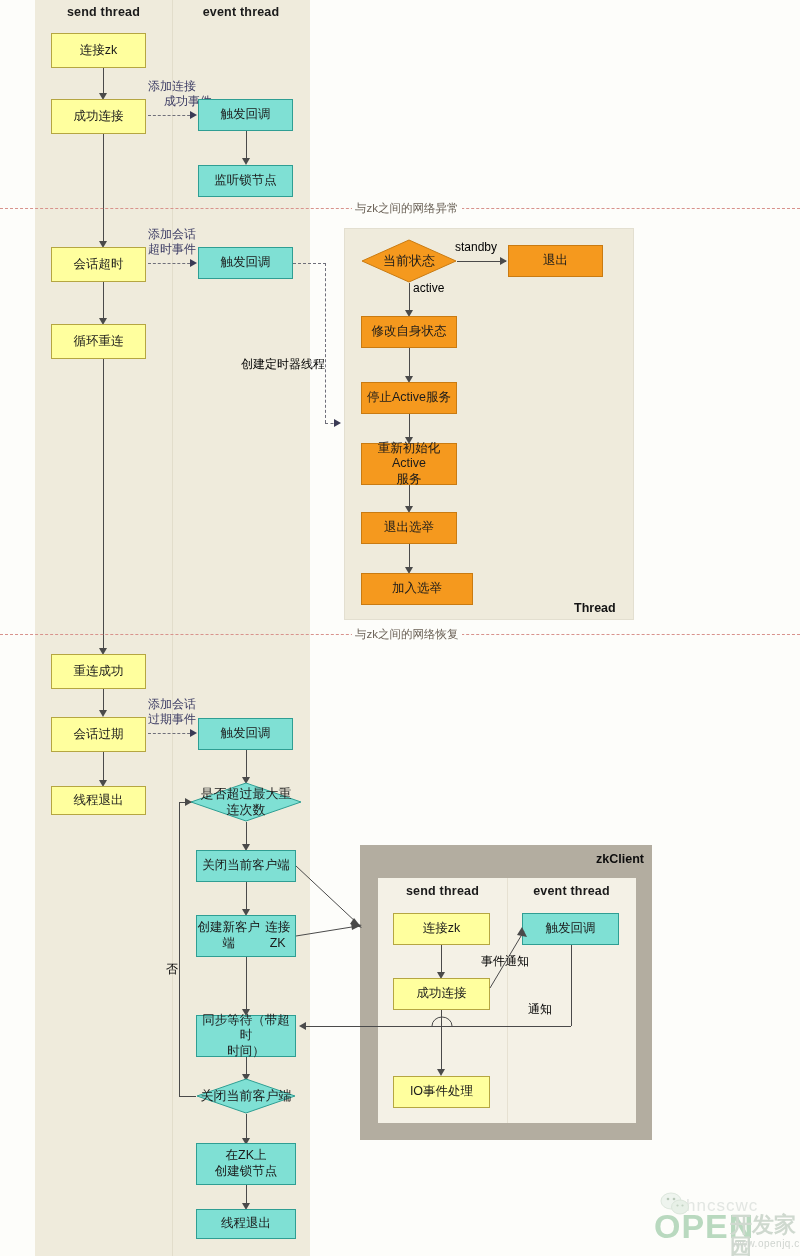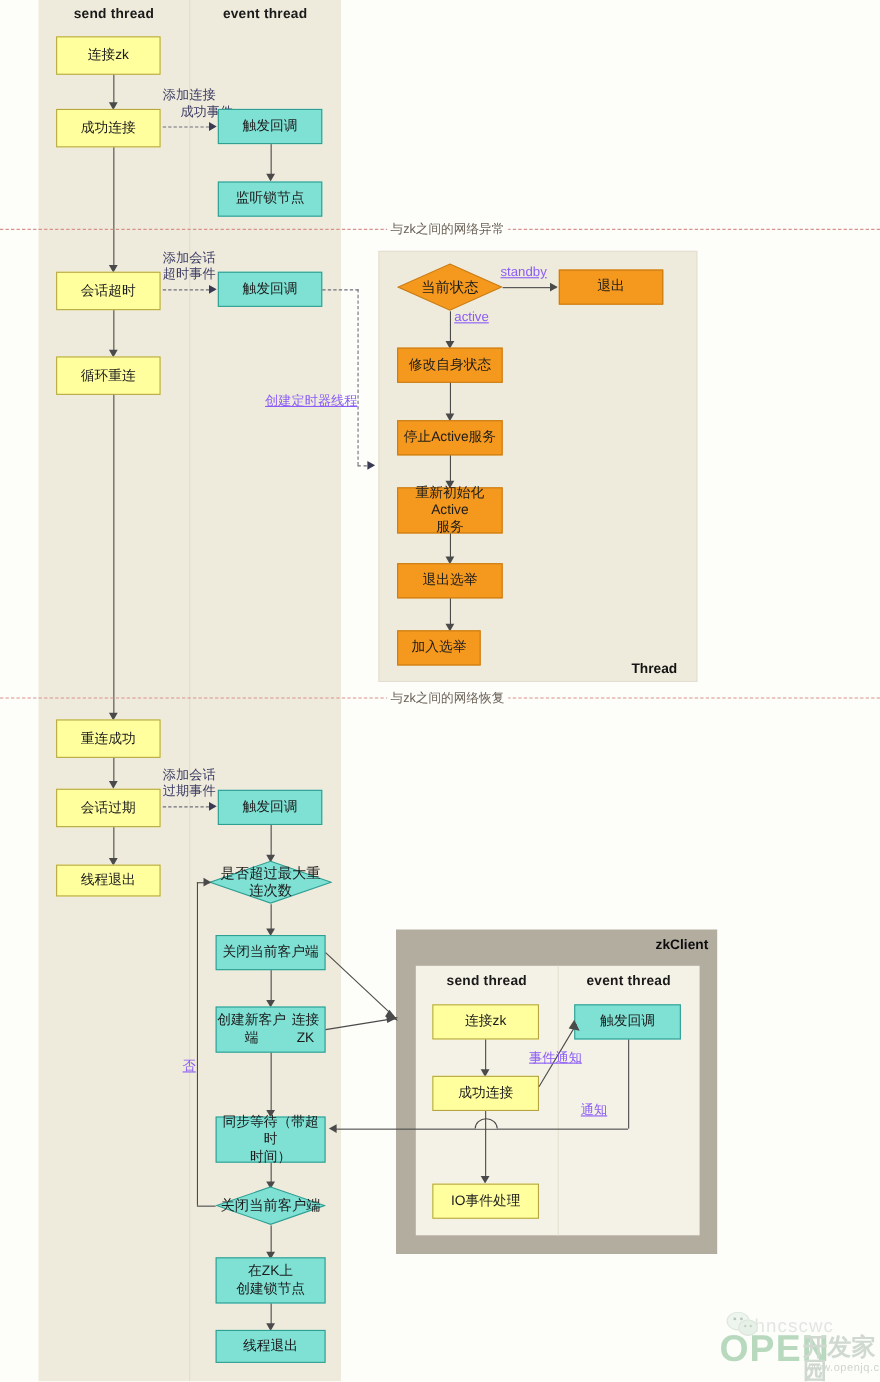--- a/index.html
+++ b/index.html
@@ -36,21 +36,21 @@
       border-bottom:4.5px solid transparent;border-left:7px solid #4a4a4a;}
   .arrow-l{position:absolute;width:0;height:0;border-top:4.5px solid transparent;
       border-bottom:4.5px solid transparent;border-right:7px solid #4a4a4a;}
 
   .dash-h{position:absolute;height:0;border-top:1.6px dashed #6f6f7a;}
   .dash-v{position:absolute;width:0;border-left:1.6px dashed #6f6f7a;}
   .arrow-r-blue{position:absolute;width:0;height:0;border-top:4.5px solid transparent;
       border-bottom:4.5px solid transparent;border-left:7px solid #3a3a55;}
 
   .elabel{position:absolute;font-size:12px;line-height:1.25;color:#3b3b63;text-align:center;}
-  .elabel-dark{position:absolute;font-size:12px;line-height:1.25;color:#8b5cf6;text-decoration:underline;}
+  .elabel-dark{position:absolute;font-size:12px;line-height:1.25;color:#000000;}
 
   
   .divider{position:absolute;height:0;border-top:1.5px dashed #d8928c;}
   .div-label{position:absolute;font-size:11.5px;color:#6b6257;background:#fdfdfa;padding:0 3px;white-space:nowrap;}
 
   
   .thread-box{background:#efebdc;border:1px solid #e3dfd0;}
   .thread-tag{position:absolute;font-weight:bold;font-size:12.5px;color:#141414;}
   .zk-outer{background:#b3ada0;}
   .zk-inner{background:#f4f1e6;}
@@ -160,21 +160,21 @@
   </div>
 
   <div class="ln ln-v" style="left:409px;top:485px;height:22px;"></div>
   <div class="arrow-d" style="left:405px;top:506px;"></div>
 
   <div class="abs node n-orange" style="left:361px;top:512px;width:96px;height:32px;">退出选举</div>
 
   <div class="ln ln-v" style="left:409px;top:544px;height:24px;"></div>
   <div class="arrow-d" style="left:405px;top:567px;"></div>
 
-  <div class="abs node n-orange" style="left:361px;top:573px;width:76px;height:32px;">加入选举</div>
+  <div class="abs node n-orange" style="left:361px;top:573px;width:112px;height:32px;">加入选举</div>
 
   <div class="divider" style="left:0;top:634px;width:800px;"></div>
   <div class="div-label" style="left:352px;top:627px;">与zk之间的网络恢复</div>
 
   <div class="abs node n-yellow" style="left:51px;top:654px;width:95px;height:35px;">重连成功</div>
 
   <div class="ln ln-v" style="left:103px;top:689px;height:22px;"></div>
   <div class="arrow-d" style="left:99px;top:710px;"></div>
 
   <div class="abs node n-yellow" style="left:51px;top:717px;width:95px;height:35px;">会话过期</div>

